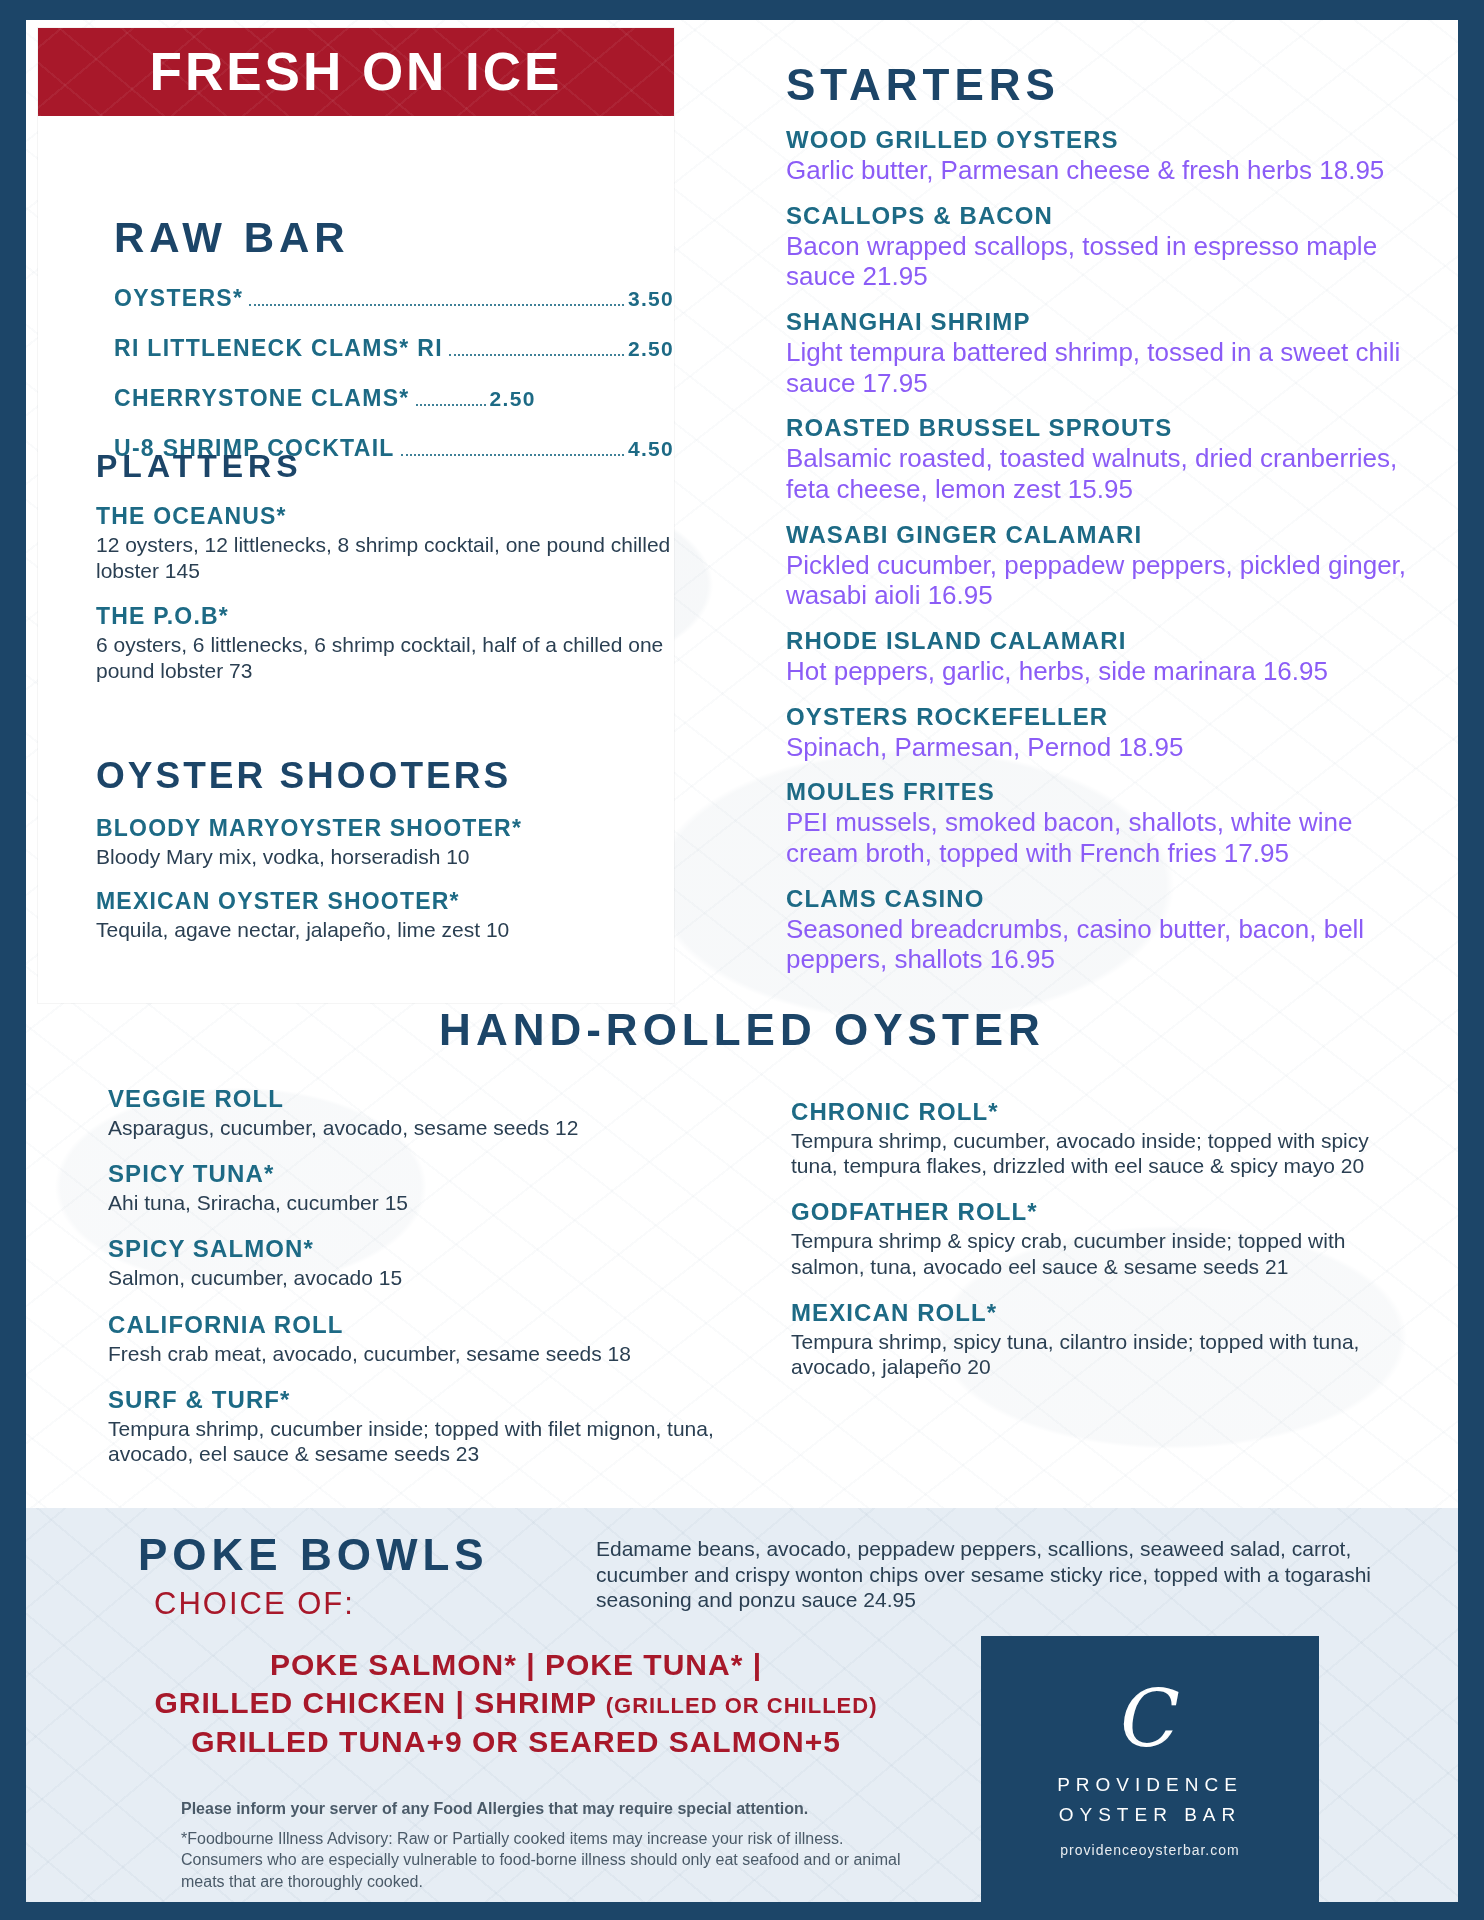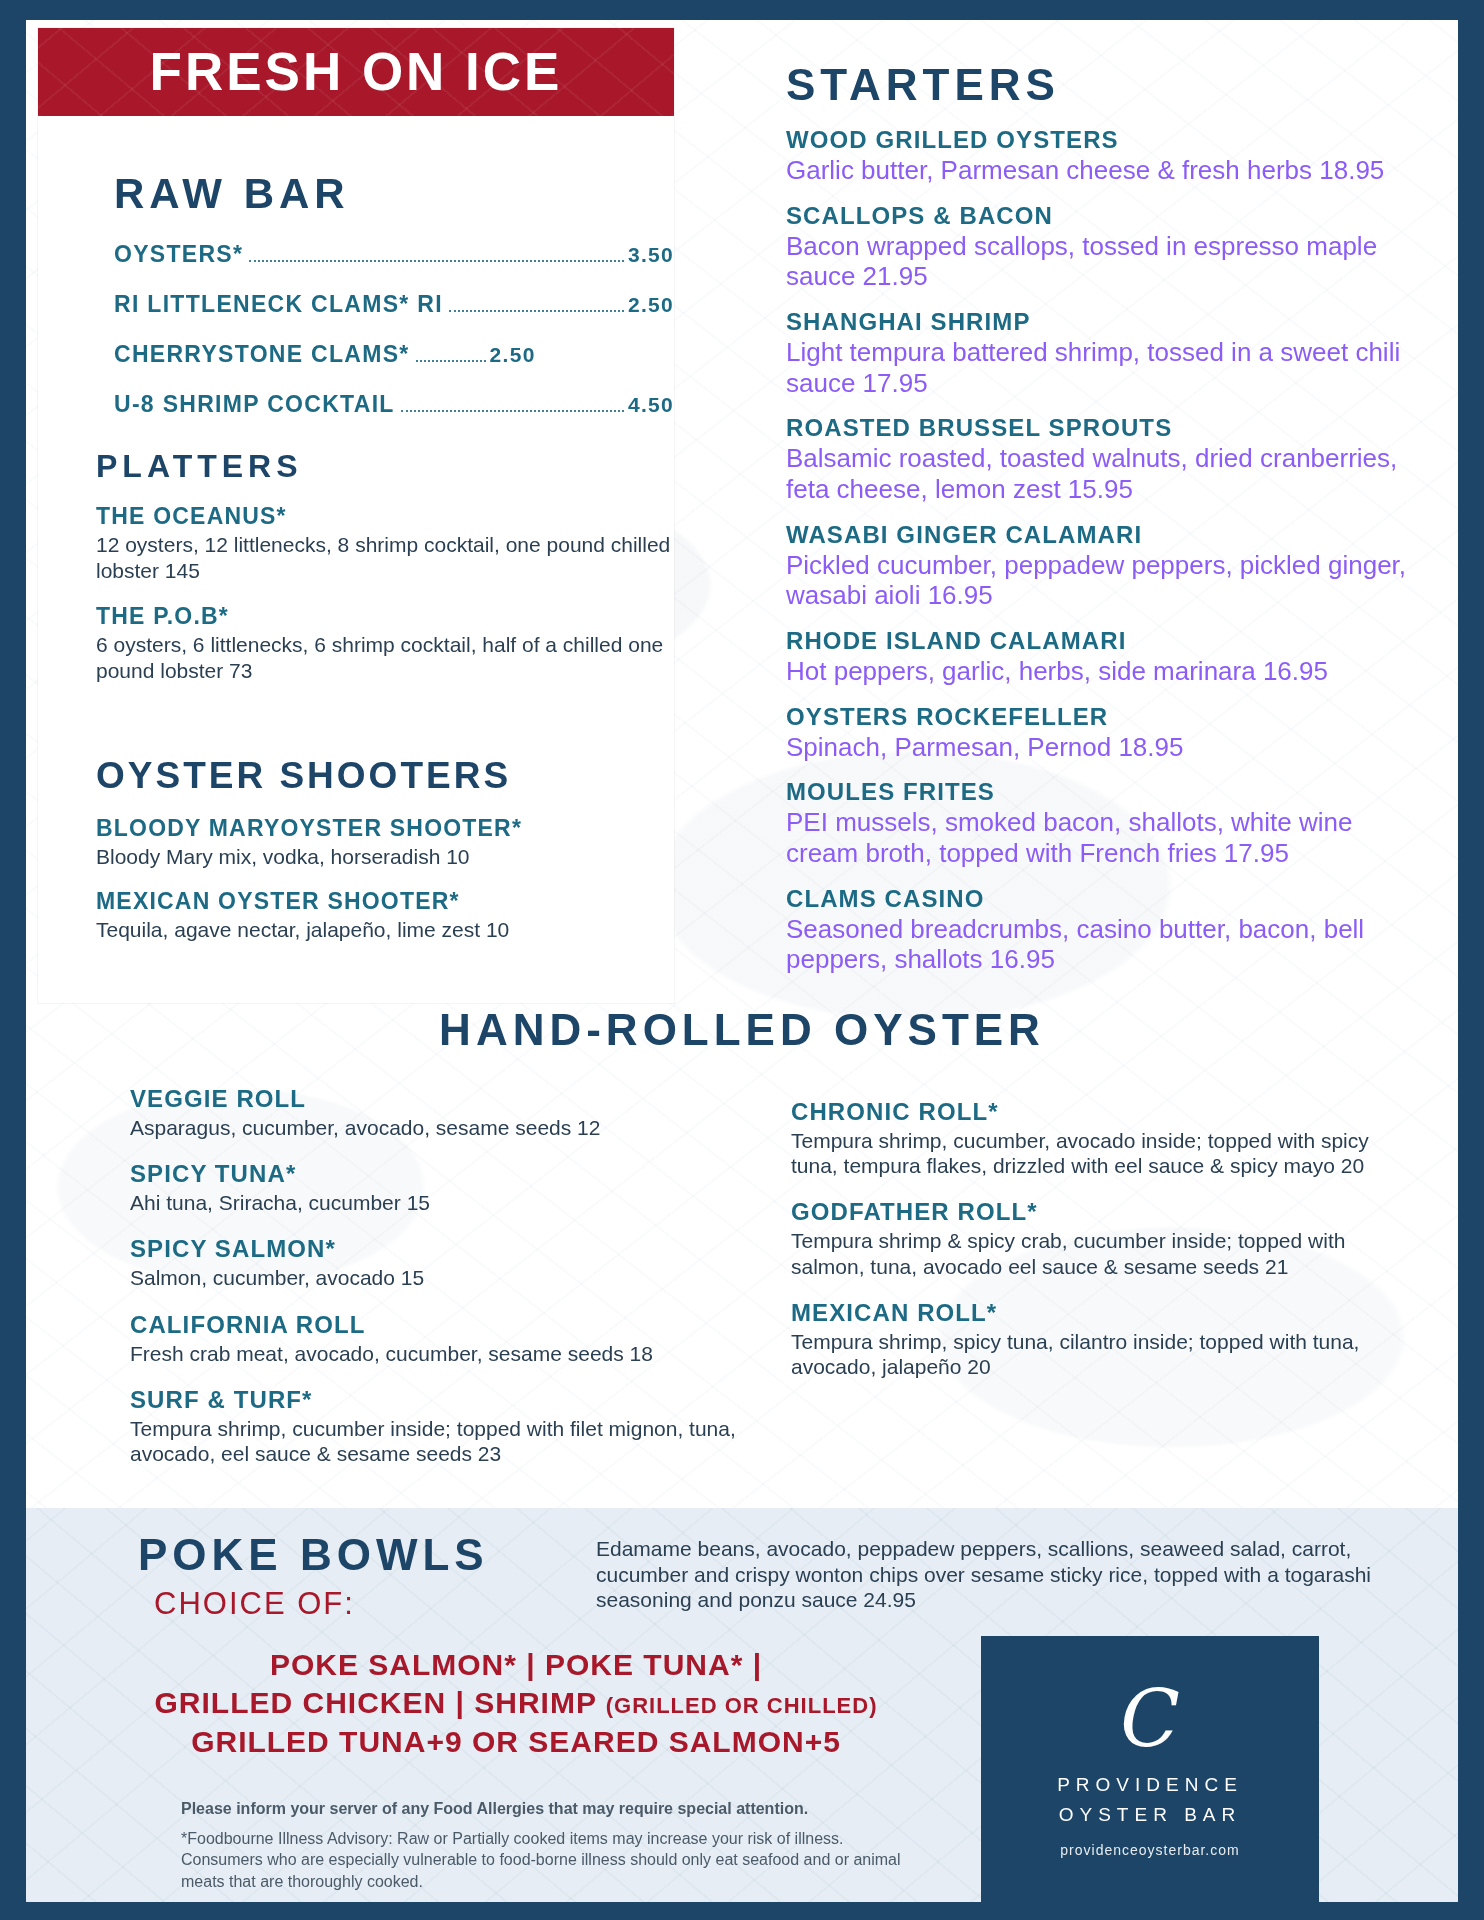--- a/index.html
+++ b/index.html
@@ -83,21 +83,21 @@
     letter-spacing: 4px;
   }
 
   
   .rawbar {
     position: absolute;
     left: 88px;
     top: 150px;
     width: 560px;
   }
-  .rawbar h2 { font-size: 42px; letter-spacing: 5px; }
+  .rawbar h2 { font-size: 42px; letter-spacing: 5px; margin-top: 44px; }
   .rb-row {
     display: flex;
     align-items: baseline;
     margin-top: 23px;
     font-size: 23px;
     font-weight: bold;
     letter-spacing: 1.3px;
     color: #1d6a85;
   }
   .rb-name { white-space: nowrap; }
@@ -170,21 +170,21 @@
   .sushi-head {
     position: absolute;
     left: 0;
     top: 985px;
     width: 1432px;
     text-align: center;
   }
   .sushi-head h2 { font-size: 44px; letter-spacing: 5px; }
   .sushi-left {
     position: absolute;
-    left: 104px;
+    left: 82px;
     top: 1065px;
     width: 620px;
   }
   .sushi-right {
     position: absolute;
     left: 765px;
     top: 1078px;
     width: 630px;
   }
   .su-item { margin-top: 20px; }

